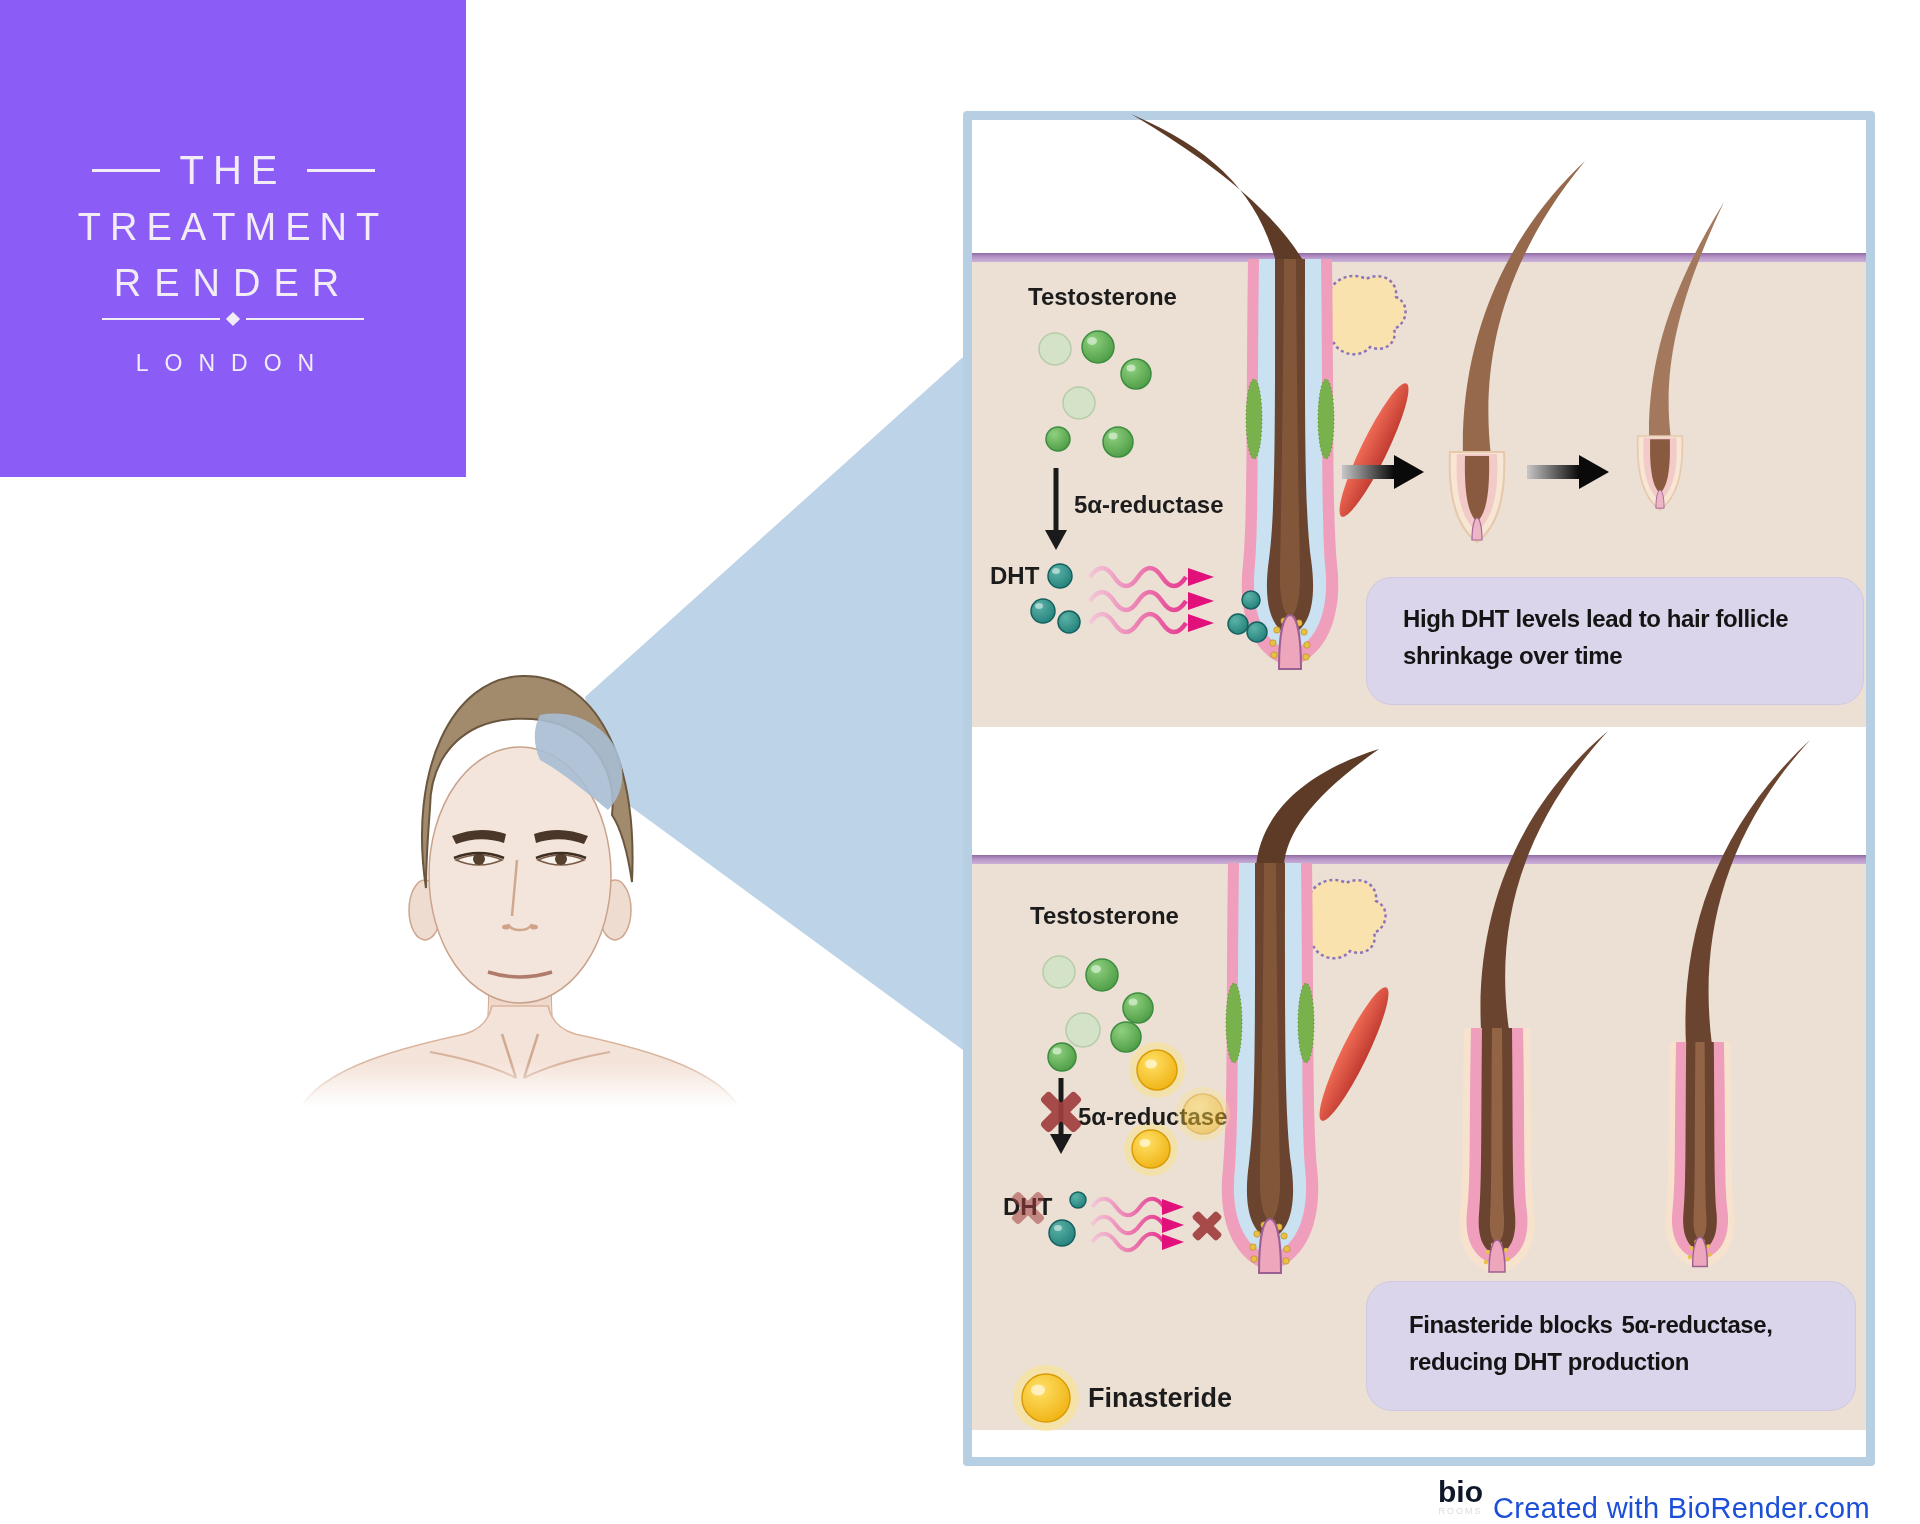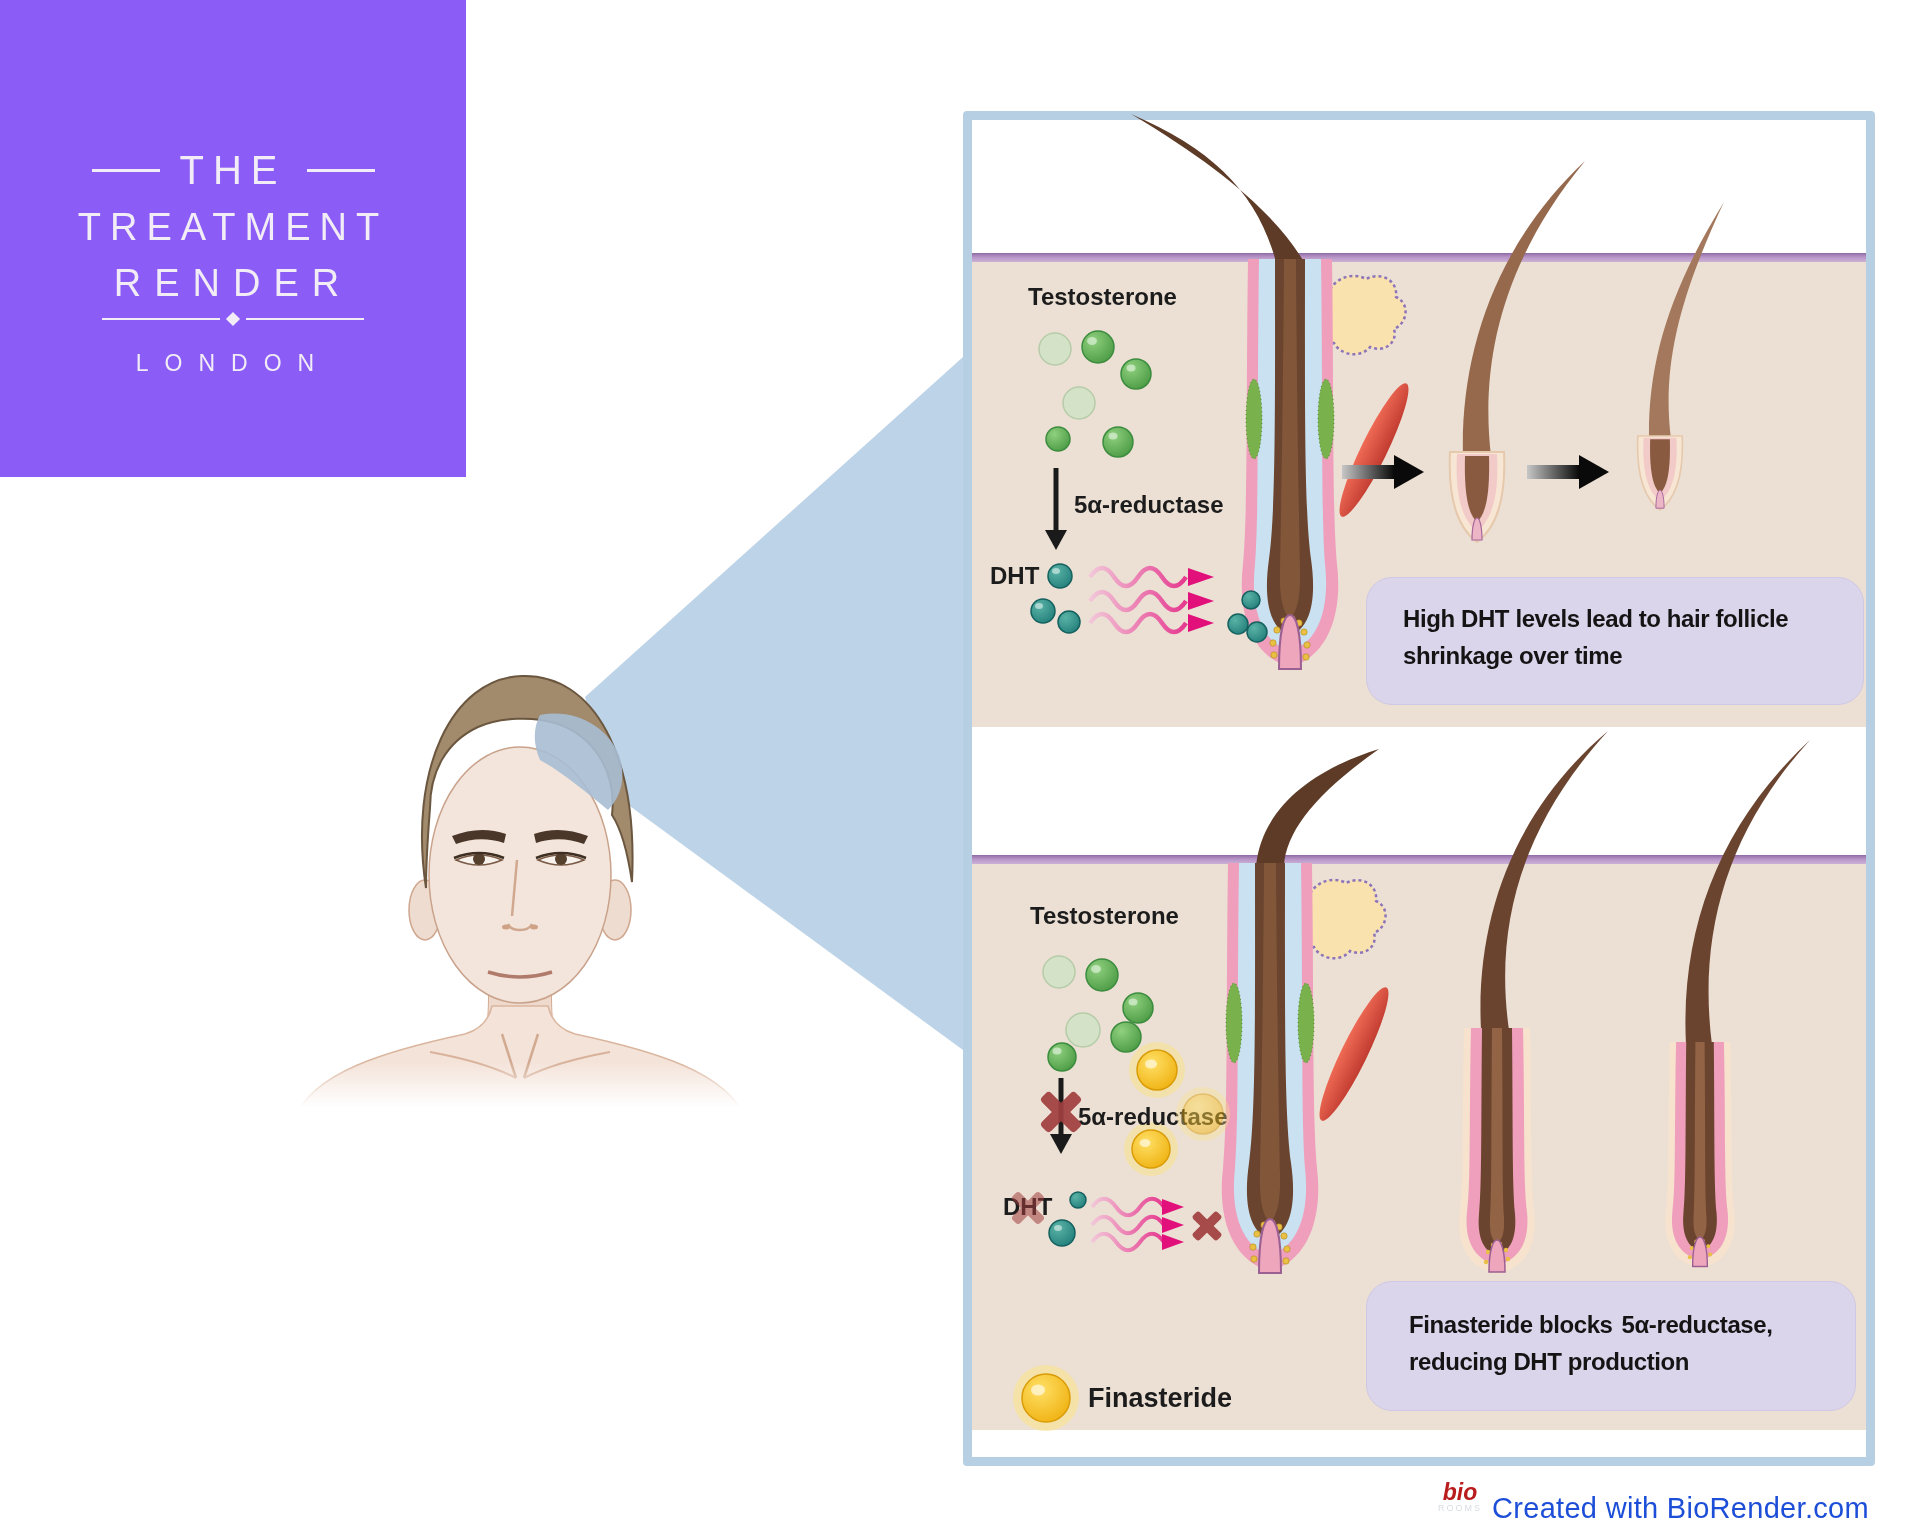--- a/index.html
+++ b/index.html
@@ -31,21 +31,21 @@
   #capbox1{left:394px;top:457px;width:498px;height:128px;padding:22px 5px 0 36px;box-sizing:border-box;}
   #capbox2{left:394px;top:1153px;width:490px;height:130px;padding:24px 0 0 42px;box-sizing:border-box;margin-top:8px;}
   .cap-b{font-weight:700;margin-right:9px;}
   .cap-r{font-weight:600;}
   
   .lbl{position:absolute;color:#1c1c1c;font-weight:700;font-size:24px;white-space:nowrap;z-index:6;}
   
   #watermark{position:absolute;left:1438px;top:1468px;display:flex;align-items:center;gap:10px;
              color:#d3d9de;z-index:6;}
   #wm-logo{display:flex;flex-direction:column;align-items:center;line-height:1;}
-  #wm-logo .b{font-size:23px;font-weight:700;color:#b91c1c;font-style:italic;}
+  #wm-logo .b{font-size:30px;font-weight:700;color:#0f172a;}
   #wm-logo .r{font-size:9px;letter-spacing:2px;color:#d8dde2;}
   #wm-text{font-size:29px;font-weight:400;color:#1d4ed8;letter-spacing:0.3px;margin-top:24px;}
   svg{display:block;}
 </style>
 </head>
 <body>
 
 <div id="stage">
 
   <svg class="layer" width="1920" height="1524" style="z-index:1">

